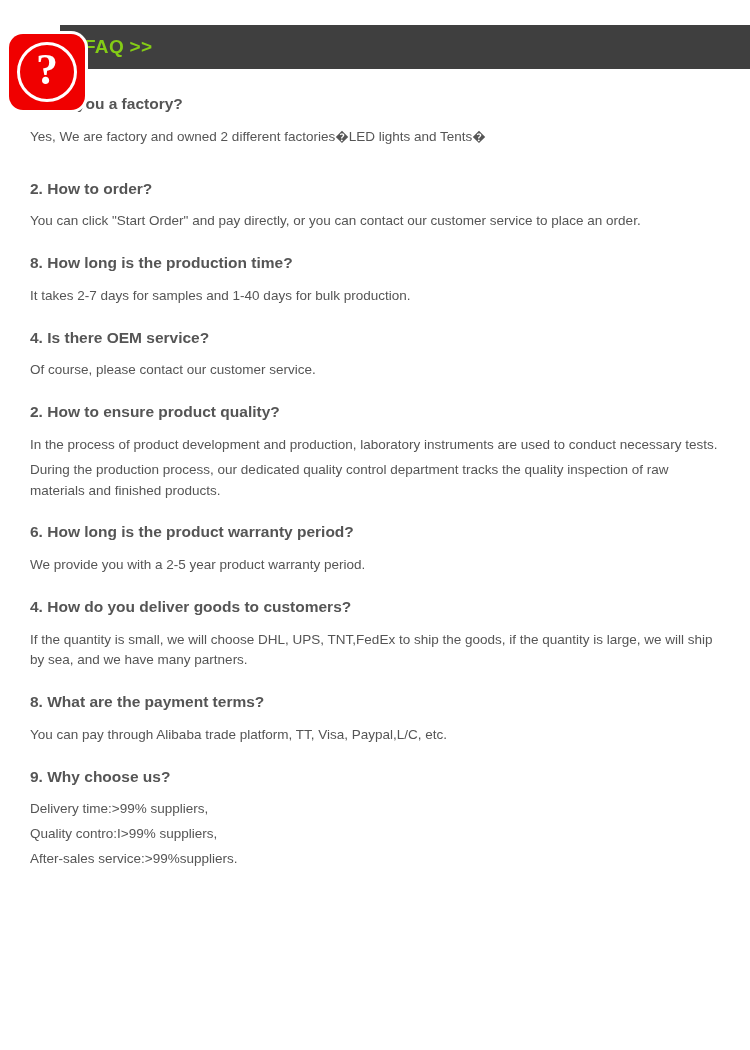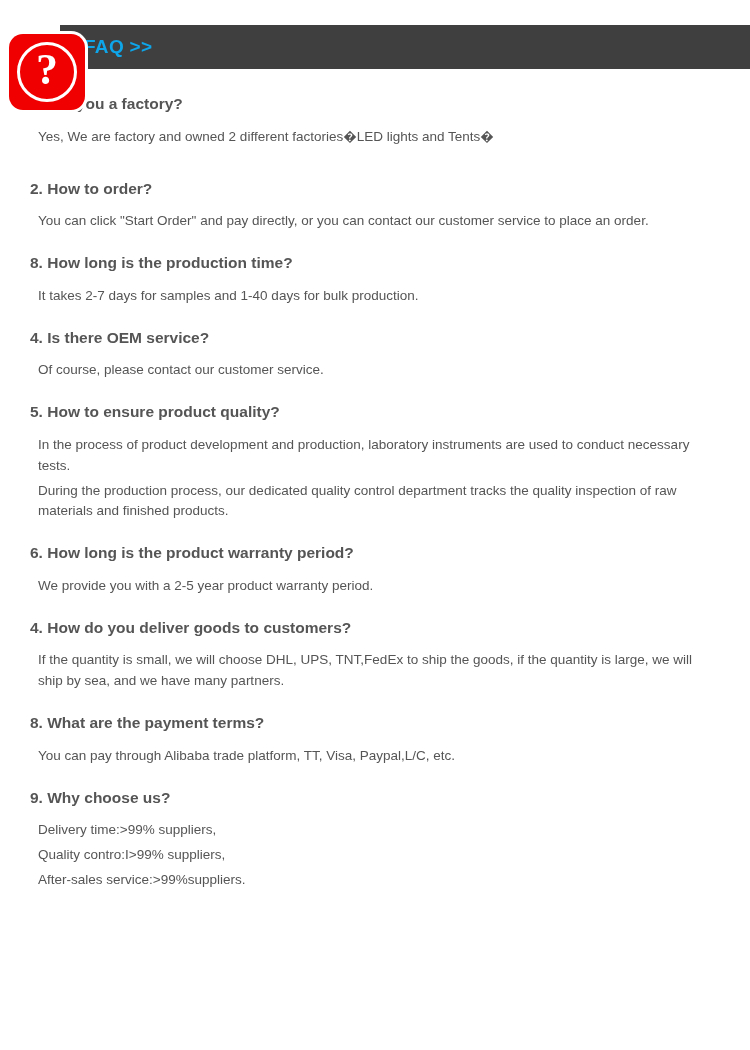--- a/index.html
+++ b/index.html
@@ -26,21 +26,21 @@
     position: relative;
     height: 44px;
     background: #3f3f3f;
     margin: 25px 0 0 60px;
     width: 690px;
     display: flex;
     align-items: center;
     box-sizing: border-box;
   }
   .header-title {
-    color: #0ea5e9;
+    color: #84cc16;
     font-size: 19px;
     font-weight: bold;
     letter-spacing: 0.3px;
     margin-left: 24px;
   }
   .faq-badge {
     position: absolute;
     left: 9px;
     top: 9px;
     width: 76px;
@@ -82,21 +82,21 @@
     font-size: 15.5px;
     font-weight: bold;
     color: #555555;
     margin: 0 0 13px 0;
     line-height: 1.2;
   }
   .faq-a {
     font-size: 13.5px;
     color: #555555;
     line-height: 1.55;
-    margin: 0 0 4px 8px;
+    margin: 0 0 4px 0;
     max-width: 690px;
   }
   .faq-a:last-child { margin-bottom: 0; }
 
   .spacer-1 { height: 10px; }
 </style>
 </head>
 <body>
 
 <div class="page">
@@ -128,21 +128,21 @@
       <p class="faq-q">8. How long is the production time?</p>
       <p class="faq-a">It takes 2-7 days for samples and 1-40 days for bulk production.</p>
     </div>
 
     <div class="faq-item">
       <p class="faq-q">4. Is there OEM service?</p>
       <p class="faq-a">Of course, please contact our customer service.</p>
     </div>
 
     <div class="faq-item">
-      <p class="faq-q">5. How to ensure product quality?</p>
+      <p class="faq-q">2. How to ensure product quality?</p>
       <p class="faq-a">In the process of product development and production, laboratory instruments are used to conduct necessary tests.</p>
       <p class="faq-a">During the production process, our dedicated quality control department tracks the quality inspection of raw materials and finished products.</p>
     </div>
 
     <div class="faq-item">
       <p class="faq-q">6. How long is the product warranty period?</p>
       <p class="faq-a">We provide you with a 2-5 year product warranty period.</p>
     </div>
 
     <div class="faq-item">

